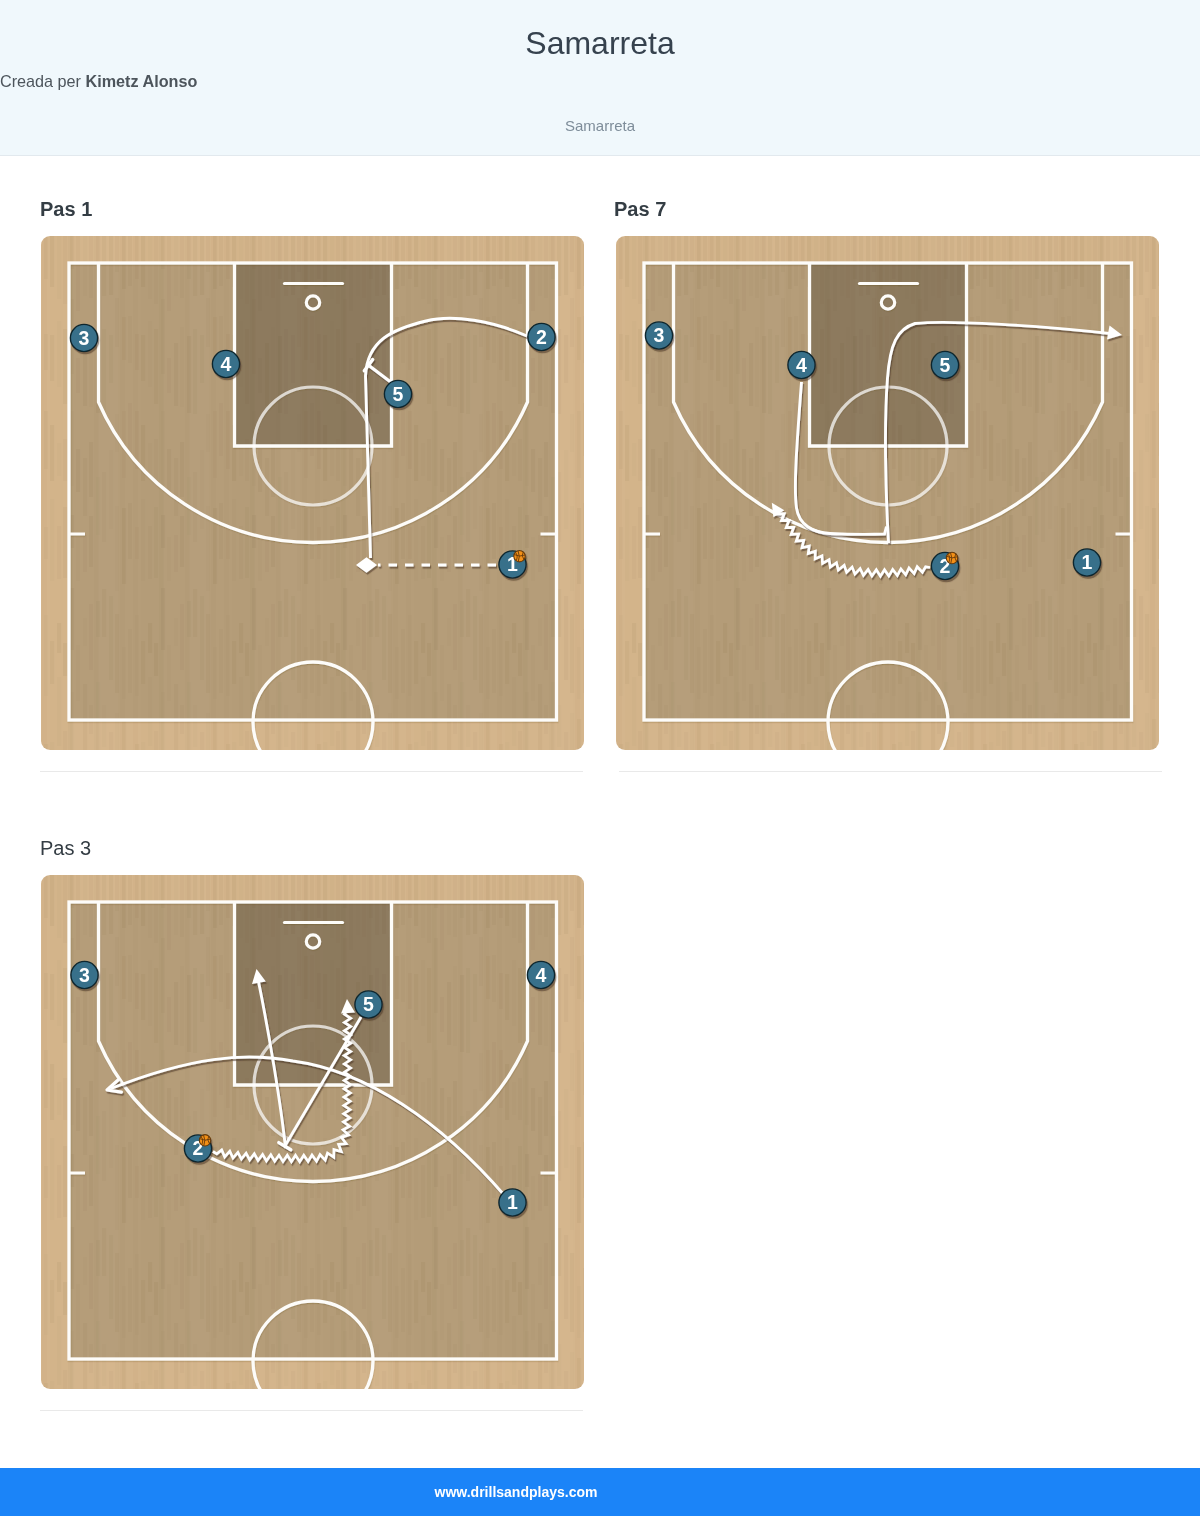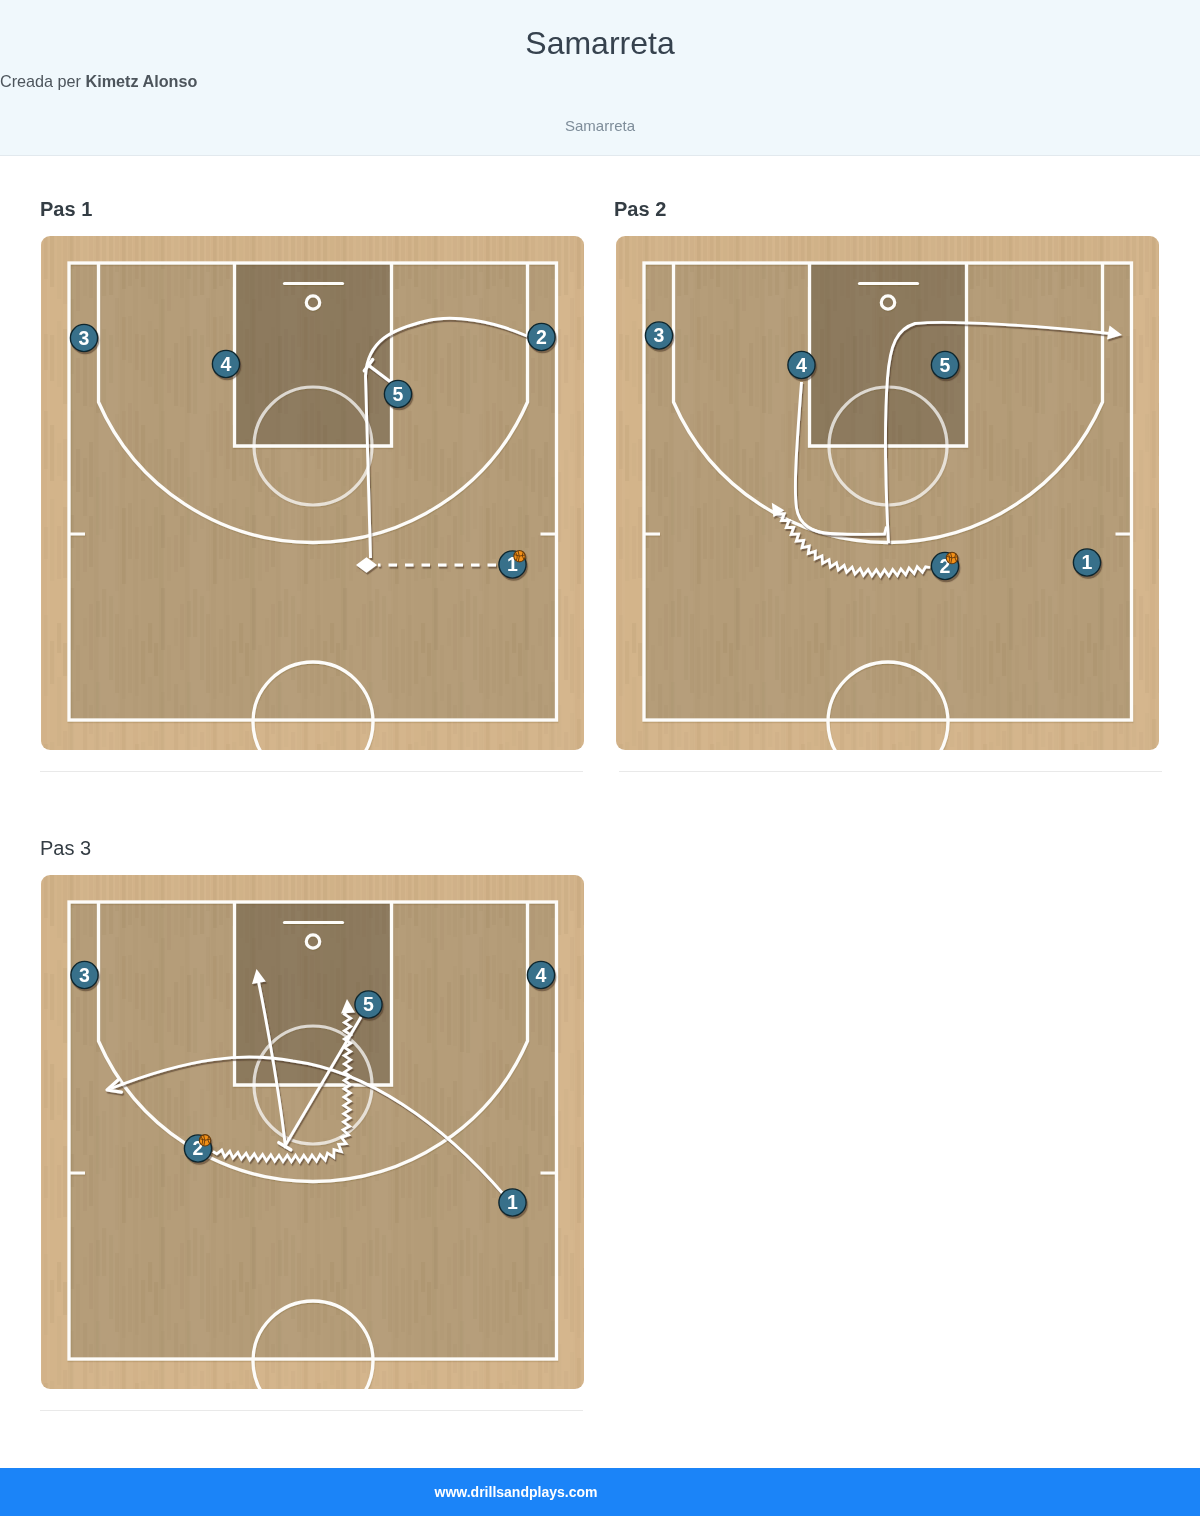--- a/index.html
+++ b/index.html
@@ -10,21 +10,21 @@
 <div class="abs" style="left:0;top:0;width:1200px;height:155px;background:#f0f8fc;border-bottom:1px solid #e2e9ee"></div>
 
 <div class="abs" style="left:0;top:25px;width:1200px;text-align:center;font-size:32px;color:#36424e">Samarreta</div>
 
 <div class="abs" style="left:0;top:72px;width:1200px;font-size:16.2px;color:#4d555c">Creada per <b>Kimetz Alonso</b></div>
 
 <div class="abs" style="left:0;top:117px;width:1200px;text-align:center;font-size:15px;color:#7e8d9a">Samarreta</div>
 
 <div class="abs" style="left:40px;top:198px;font-size:20px;font-weight:bold;color:#343d44">Pas 1</div>
 
-<div class="abs" style="left:614px;top:198px;font-size:20px;font-weight:bold;color:#343d44">Pas 2</div>
+<div class="abs" style="left:614px;top:198px;font-size:20px;font-weight:bold;color:#343d44">Pas 7</div>
 
 <svg style="position:absolute;left:41px;top:236px" width="543" height="514" viewBox="0 0 543 514">
 <defs>
 <pattern id="wood" width="91" height="514" patternUnits="userSpaceOnUse">
 <rect x="1" y="0" width="5" height="514" fill="#5d4318" opacity="0.020"></rect>
 <rect x="27" y="0" width="5" height="514" fill="#5d4318" opacity="0.026"></rect>
 <rect x="53" y="0" width="5" height="514" fill="#5d4318" opacity="0.024"></rect>
 <rect x="79" y="0" width="5" height="514" fill="#5d4318" opacity="0.020"></rect>
 <rect x="9" y="0" width="22" height="514" fill="#5d4318" opacity="0.010"></rect>
 <rect x="57" y="0" width="20" height="514" fill="#ffffff" opacity="0.010"></rect>

